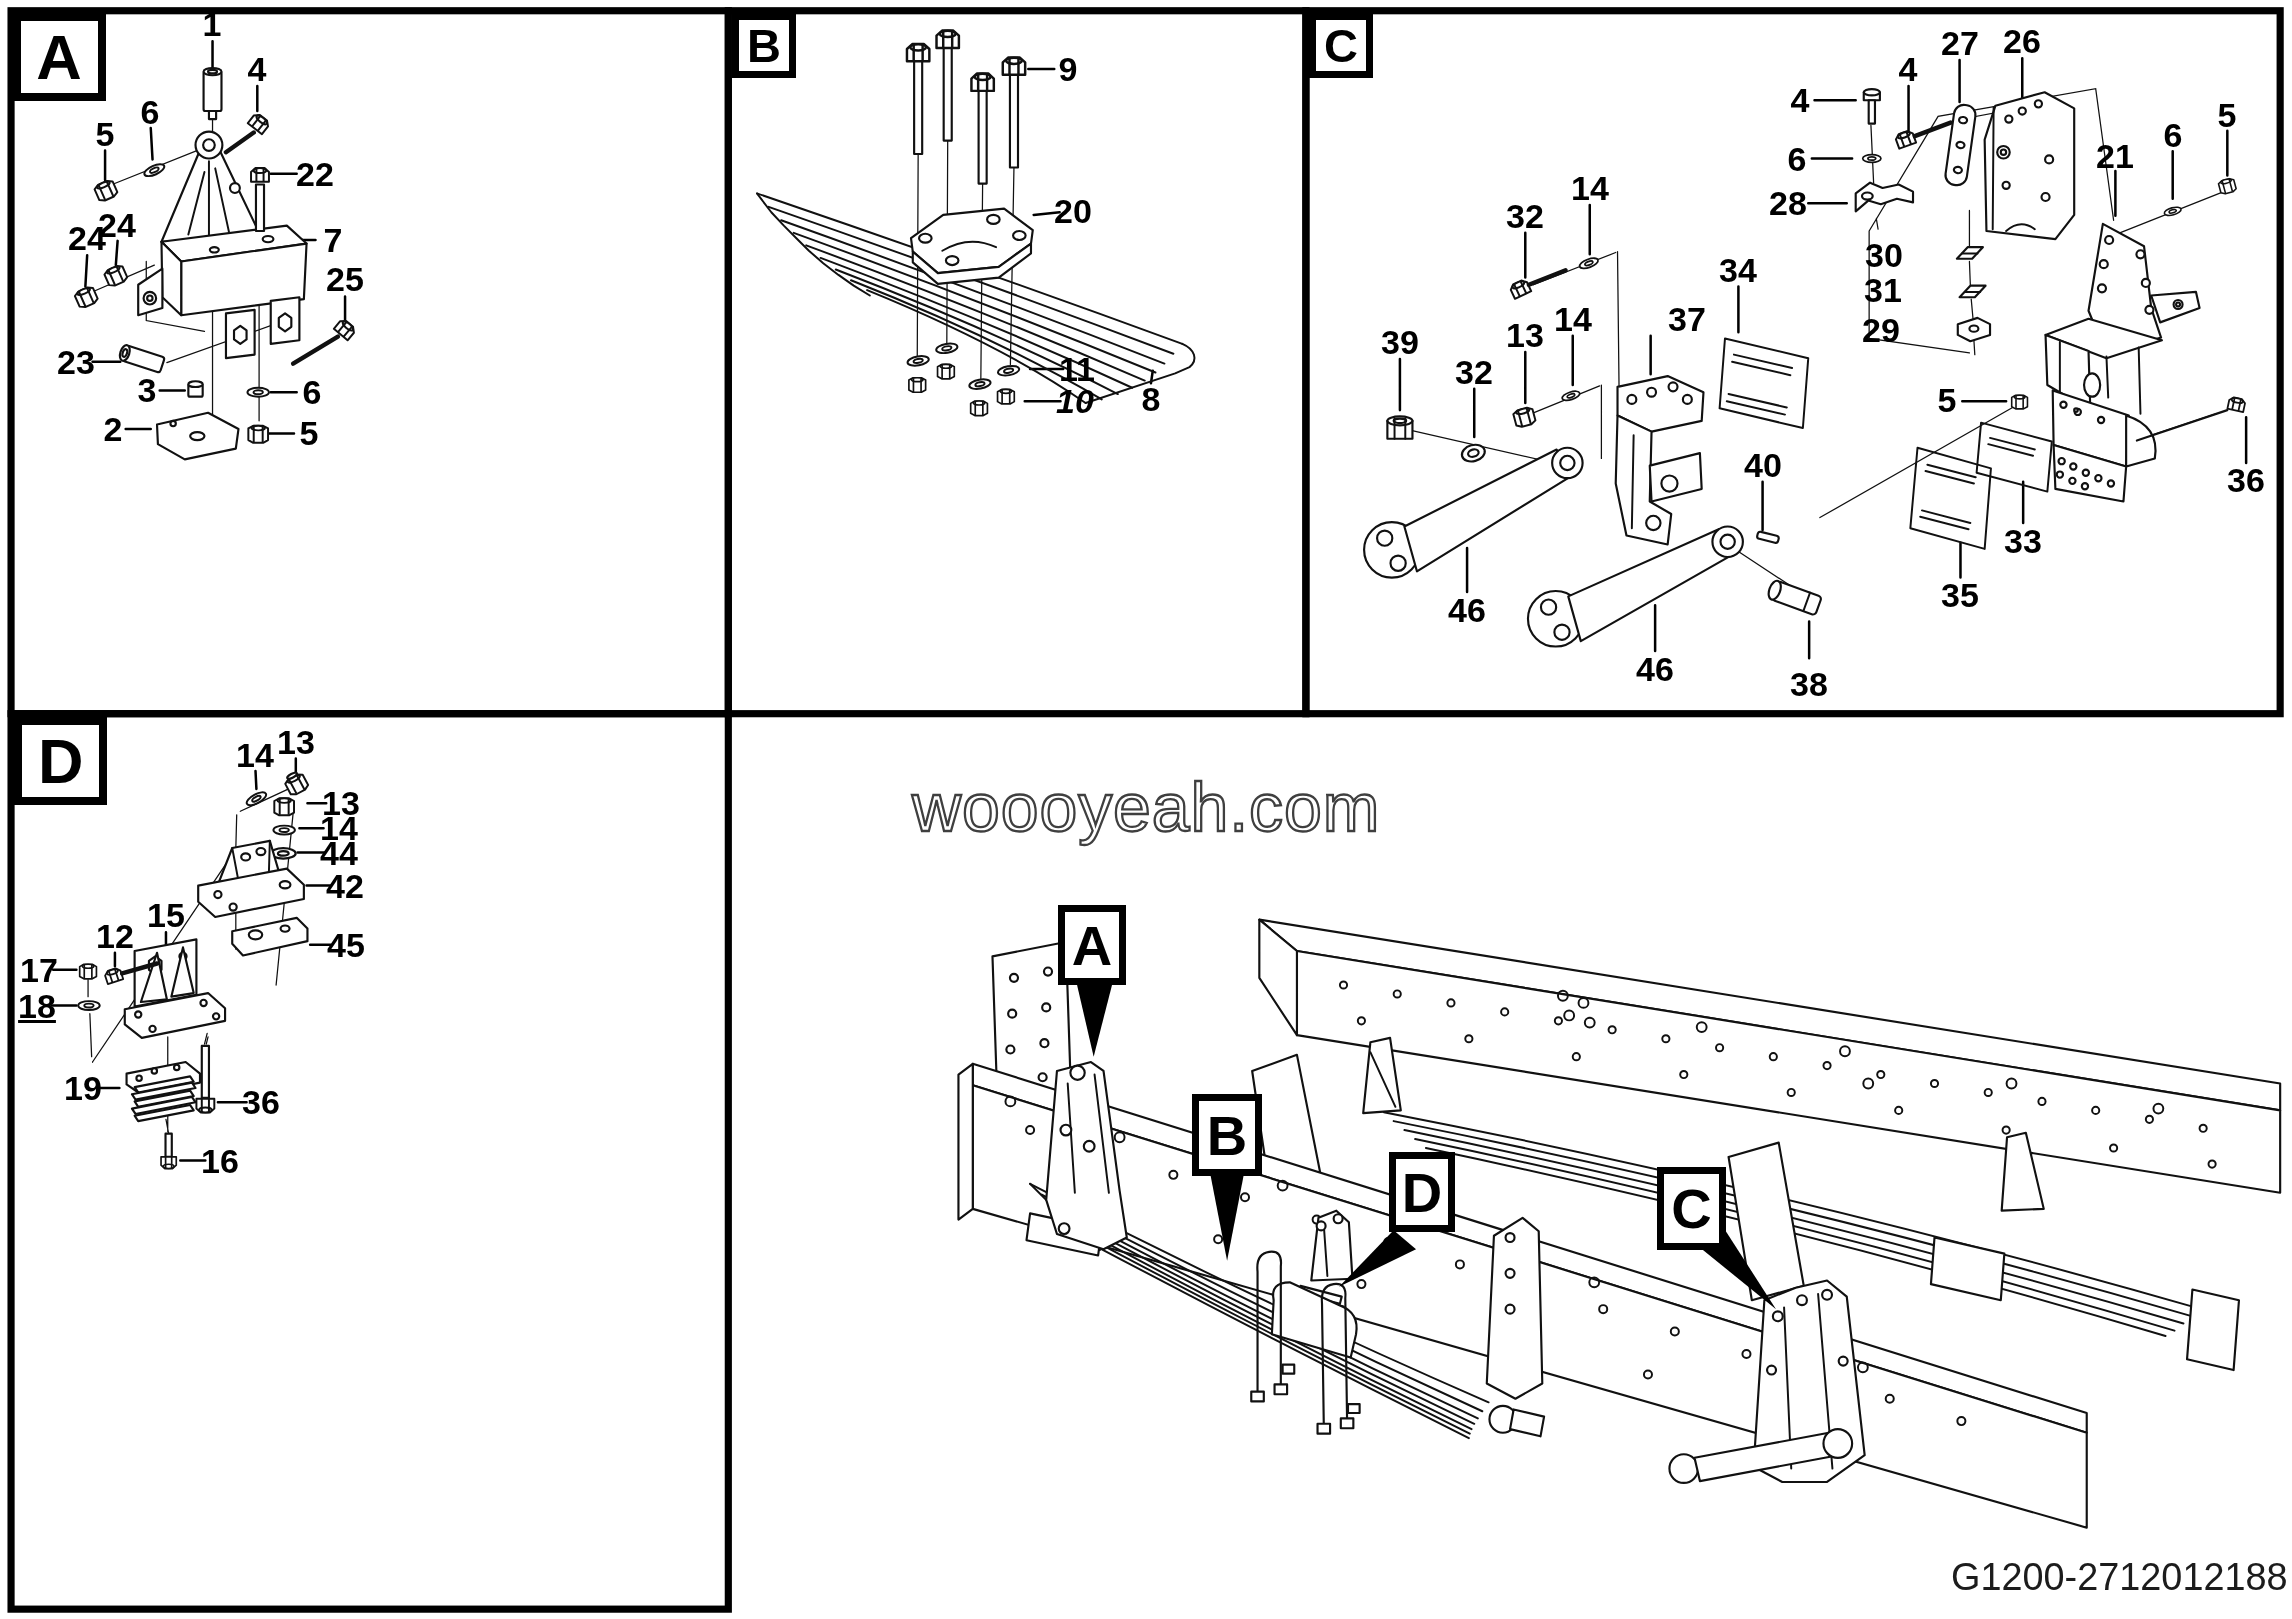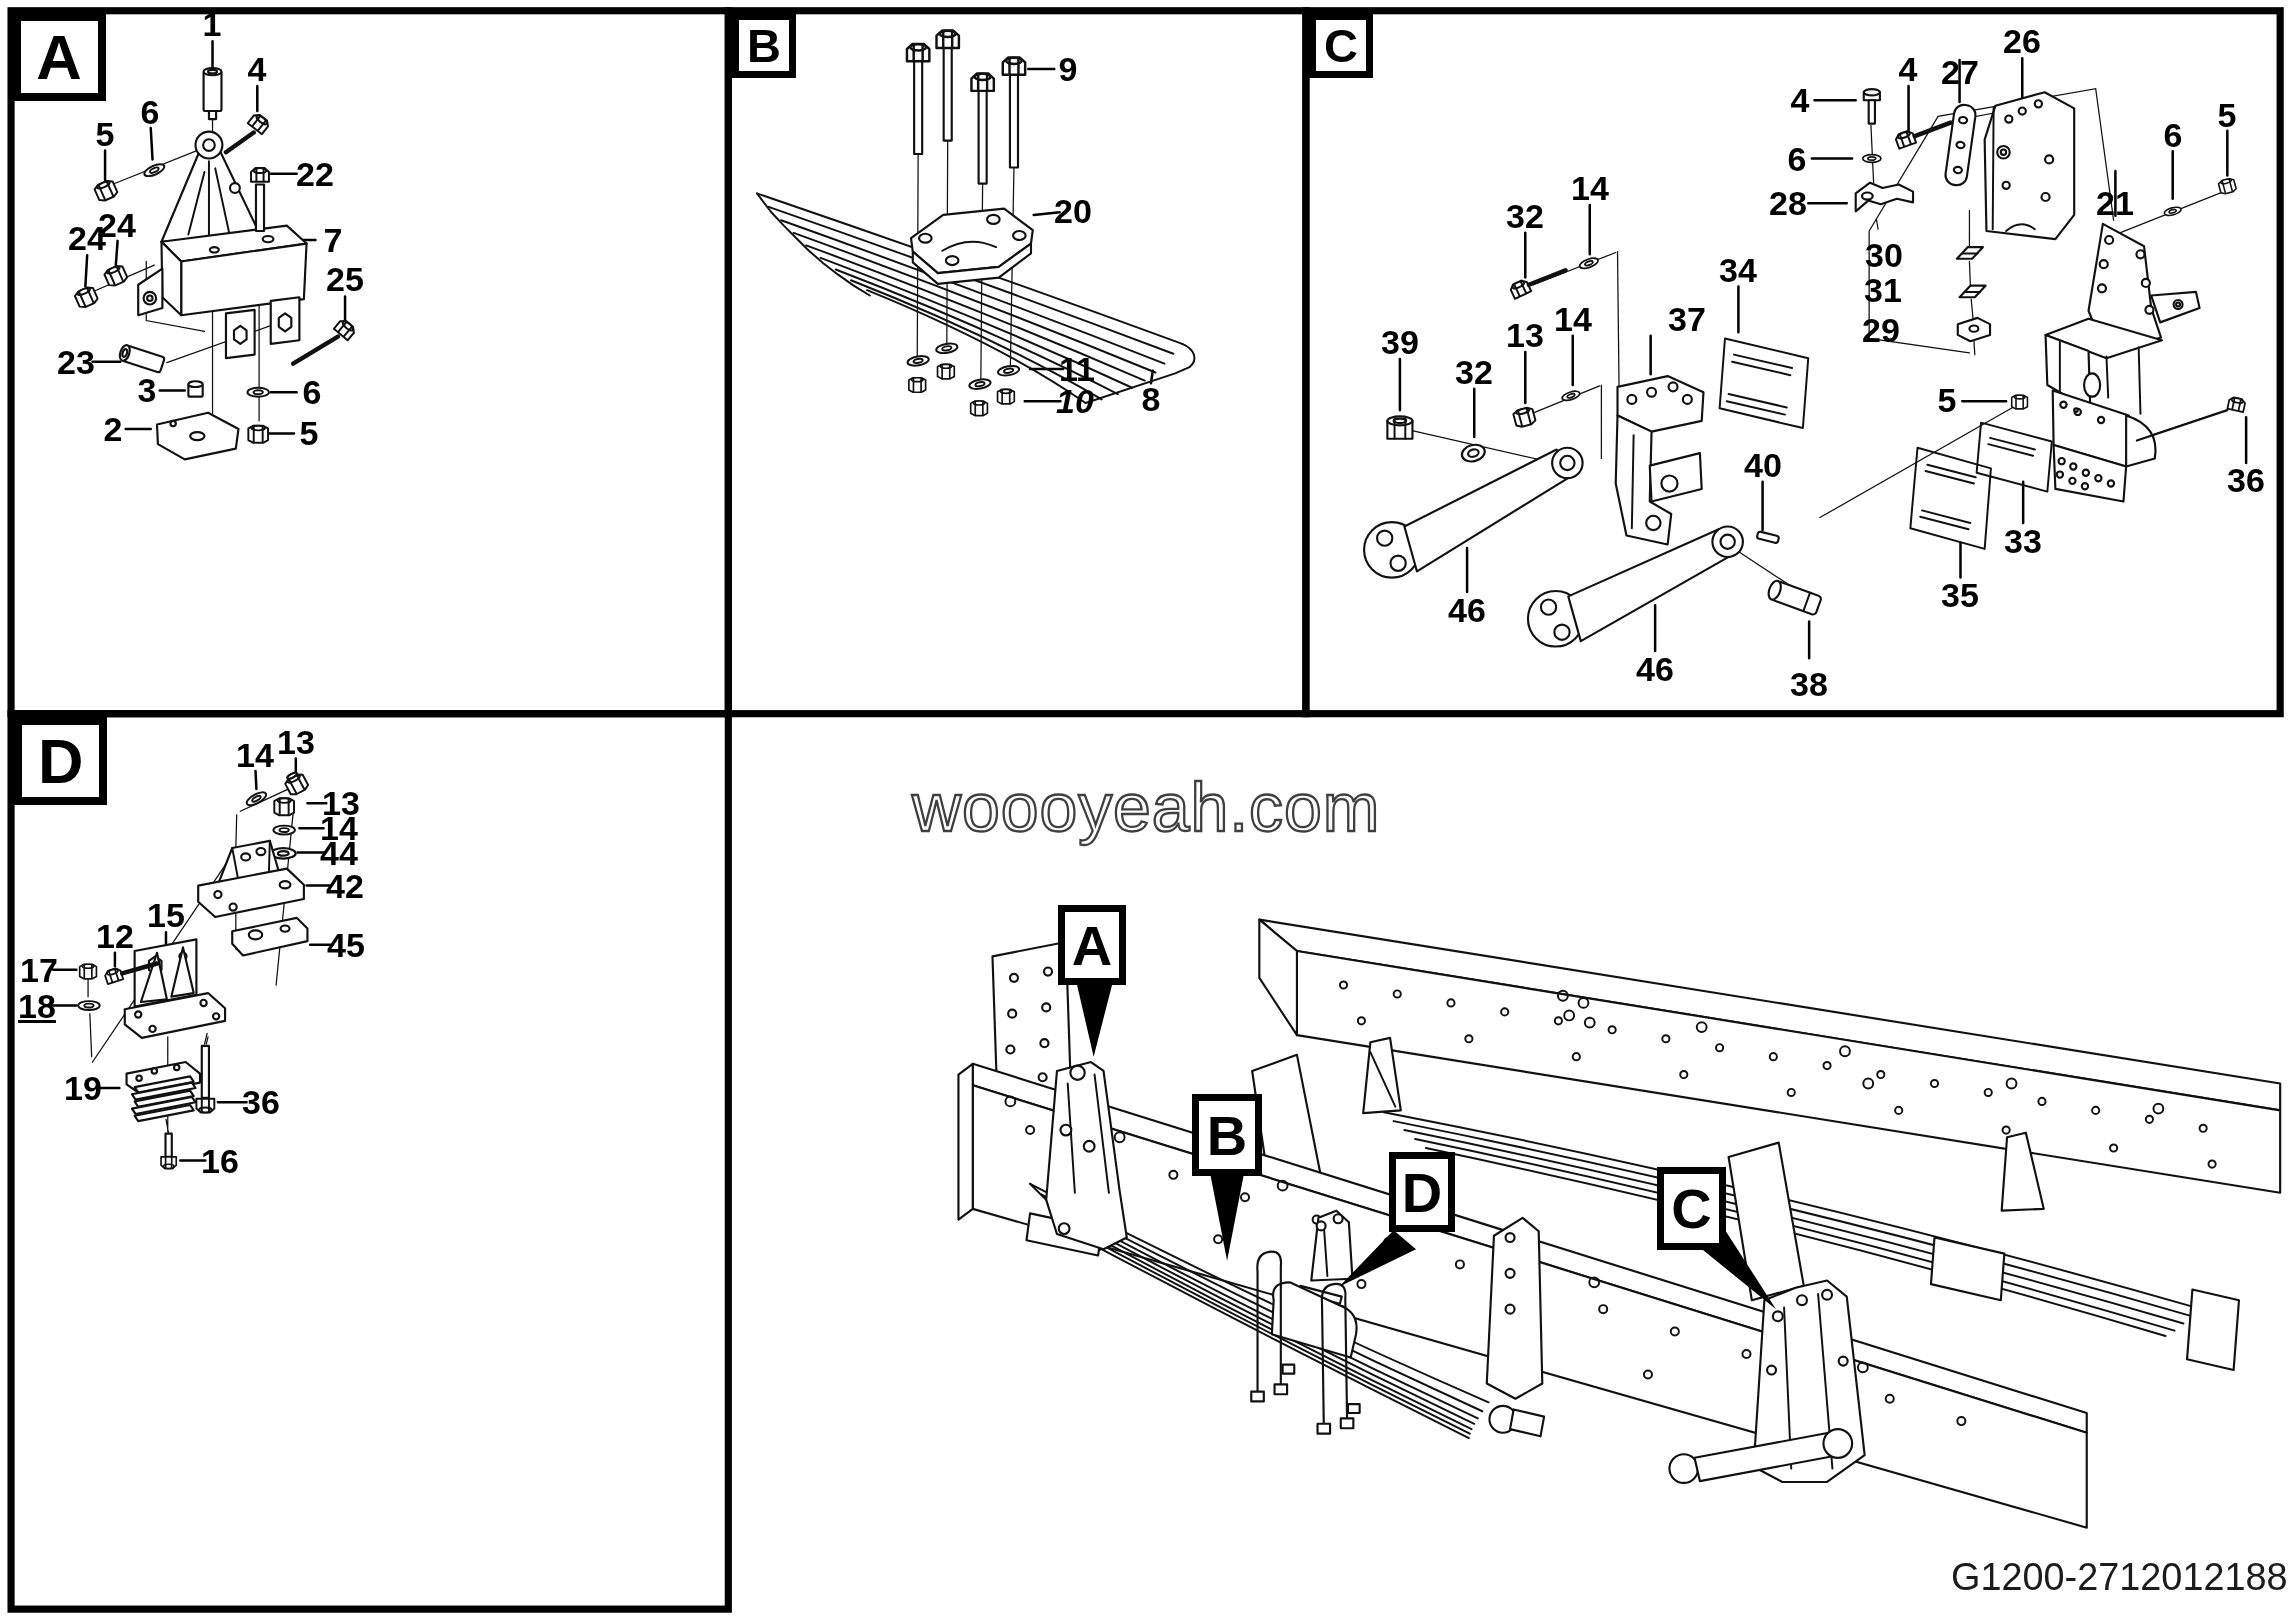--- a/index.html
+++ b/index.html
@@ -602,29 +602,29 @@
     <div class="callout" style="left: 147px; top: 390px;">3</div>
     <div class="callout" style="left: 312px; top: 392px;">6</div>
     <div class="callout" style="left: 113px; top: 429px;">2</div>
     <div class="callout" style="left: 309px; top: 433px;">5</div>
     <div class="callout" style="left: 1068px; top: 69px;">9</div>
     <div class="callout" style="left: 1073px; top: 211px;">20</div>
     <div class="callout" style="left: 1077px; top: 369px;">11</div>
     <div class="callout" style="left: 1075px; top: 401px; font-style: italic;">10</div>
     <div class="callout" style="left: 1151px; top: 399px;">8</div>
     <div class="callout" style="left: 1800px; top: 100px;">4</div>
-    <div class="callout" style="left: 1960px; top: 43px; margin-top: 29px;">27</div>
+    <div class="callout" style="left: 1960px; top: 43px;">27</div>
     <div class="callout" style="left: 2022px; top: 41px;">26</div>
     <div class="callout" style="left: 1908px; top: 69px;">4</div>
     <div class="callout" style="left: 1797px; top: 159px;">6</div>
     <div class="callout" style="left: 1788px; top: 203px;">28</div>
     <div class="callout" style="left: 1884px; top: 255px;">30</div>
     <div class="callout" style="left: 1883px; top: 290px;">31</div>
     <div class="callout" style="left: 1881px; top: 330px;">29</div>
-    <div class="callout" style="left: 2115px; top: 156px; margin-top: 47px;">21</div>
+    <div class="callout" style="left: 2115px; top: 156px;">21</div>
     <div class="callout" style="left: 2173px; top: 135px;">6</div>
     <div class="callout" style="left: 2227px; top: 115px;">5</div>
     <div class="callout" style="left: 1525px; top: 216px;">32</div>
     <div class="callout" style="left: 1590px; top: 188px;">14</div>
     <div class="callout" style="left: 1738px; top: 270px;">34</div>
     <div class="callout" style="left: 1525px; top: 335px;">13</div>
     <div class="callout" style="left: 1573px; top: 319px;">14</div>
     <div class="callout" style="left: 1687px; top: 319px;">37</div>
     <div class="callout" style="left: 1400px; top: 342px;">39</div>
     <div class="callout" style="left: 1474px; top: 372px;">32</div>

